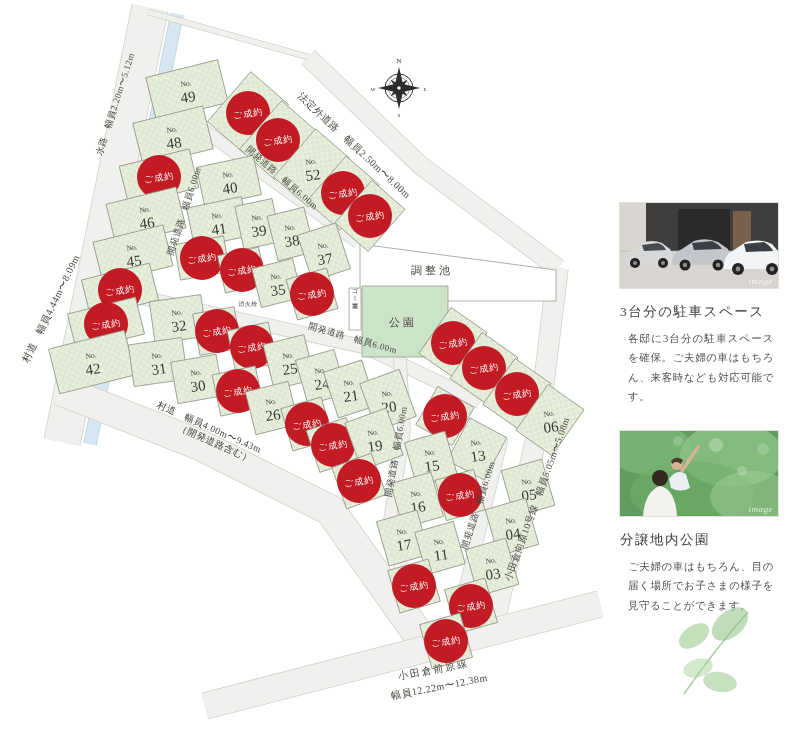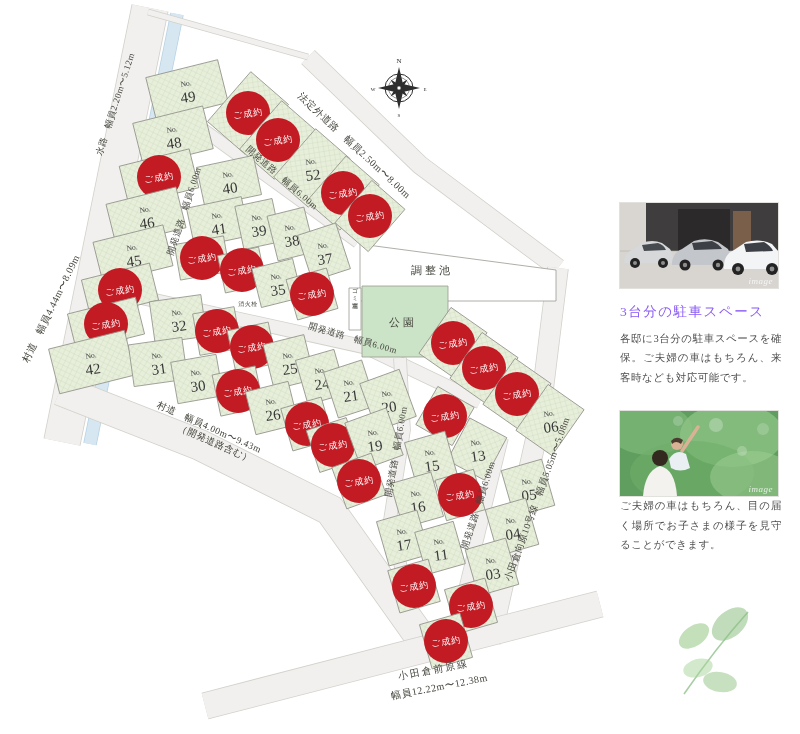--- a/index.html
+++ b/index.html
@@ -12,25 +12,25 @@
   #map-svg text{font-family:"Liberation Serif","DejaVu Serif",serif;}
   .sidebar{position:absolute;left:620px;top:203px;width:162px;}
   .photo{position:relative;margin:0;width:158px;height:85px;overflow:hidden;box-shadow:0 0 0 1px #e3e1de;}
   .photo svg{display:block;}
   .photo .wm{
     position:absolute;right:5px;bottom:2px;color:rgba(255,255,255,.78);
     font-style:italic;font-size:9px;letter-spacing:.5px;
   }
   .photo.second{margin-top:24px;}
   .sb-title{
-    font-size:13.5px;font-weight:normal;letter-spacing:1.5px;color:#8b5cf6;
+    font-size:13.5px;font-weight:normal;letter-spacing:1.5px;color:#404040;
     margin:15px 0 8px 0;
   }
   .sb-body{
-    font-size:10.5px;line-height:1.85;letter-spacing:.5px;color:#4f4f4f;margin:0;
+    font-size:10.5px;line-height:1.85;letter-spacing:.5px;color:#4f4f4f;margin:8px;
     text-align:justify;
   }
   .leaf-decoration{position:absolute;left:652px;top:596px;}
 </style>
 </head>
 <body>
 
 <div class="stage">
 
   <svg id="map-svg" width="618" height="734" viewBox="0 0 618 734">
@@ -395,20 +395,21 @@
           <circle cx="57" cy="33" r="6" fill="#d9b296"></circle>
           <path d="M51,30 Q56,24 63,29 L61,33 Q56,29 52,33 Z" fill="#4a3b2f"></path>
           <path d="M49,48 Q56,37 66,43 L70,57 Q60,62 51,57 Z" fill="#e9eff3"></path>
           <circle cx="40" cy="47" r="8" fill="#33291f"></circle>
           <path d="M23,85 Q25,60 40,55 Q55,58 57,85 Z" fill="#f3f2ef"></path>
         </g>
       </svg>
       <span class="wm">image</span>
     </figure>
 
+    <h3 class="sb-title">分譲地内公園</h3>
     <p class="sb-body">ご夫婦の車はもちろん、目の届く場所でお子さまの様子を見守ることができます。</p>
   </aside>
 
   <svg class="leaf-decoration" width="120" height="115" viewBox="0 0 120 115">
     <path d="M32,98 C50,72 70,45 96,16" stroke="#82b97c" stroke-width="1.6" fill="none" opacity="0.7"></path>
     <ellipse cx="42" cy="40" rx="17" ry="10" fill="#9ccb8e" opacity="0.6" transform="rotate(-35 42 40)"></ellipse>
     <ellipse cx="78" cy="28" rx="21" ry="13" fill="#8cc083" opacity="0.55" transform="rotate(-40 78 28)"></ellipse>
     <ellipse cx="46" cy="72" rx="15" ry="9" fill="#a5d49a" opacity="0.5" transform="rotate(-15 46 72)"></ellipse>
     <ellipse cx="68" cy="86" rx="17" ry="10" fill="#97c78c" opacity="0.55" transform="rotate(10 68 86)"></ellipse>
   </svg>

